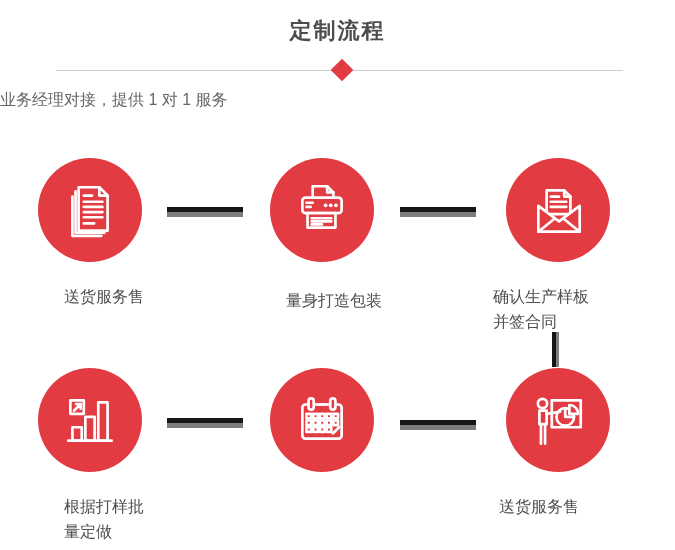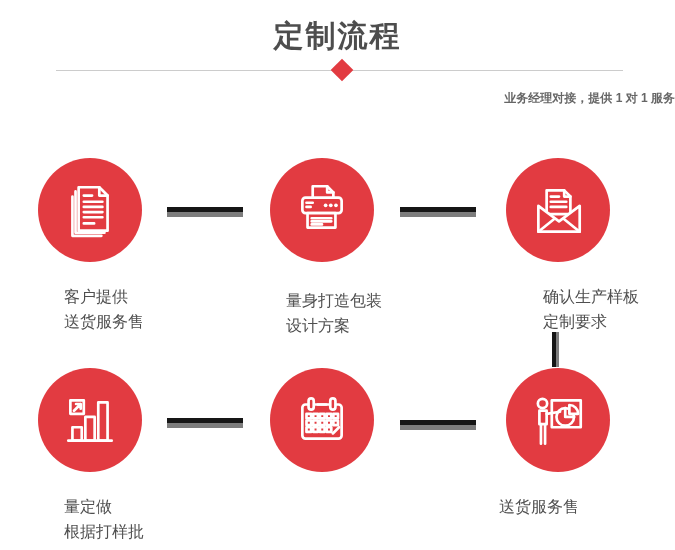--- a/index.html
+++ b/index.html
@@ -12,32 +12,32 @@
     --conn-gray:#7d7d7d;
   }
   *{box-sizing:border-box;}
   html,body{margin:0;padding:0;background:#fff;}
   body{font-family:"Liberation Sans","DejaVu Sans",sans-serif;}
   .canvas{
     position:relative;width:675px;height:550px;background:#ffffff;overflow:hidden;
   }
   .title{
     position:absolute;top:16px;left:0;width:100%;text-align:center;
-    font-size:30px;font-weight:bold;color:var(--title-text);letter-spacing:2px;
+    font-size:22px;font-weight:bold;color:var(--title-text);letter-spacing:2px;
   }
   .divider{
     position:absolute;top:70px;left:56px;width:567px;height:1px;background:var(--divider);
   }
   .diamond{
     position:absolute;top:62px;left:334px;width:16px;height:16px;
     background:var(--accent);transform:rotate(45deg);
   }
   .subtitle{
-    position:absolute;top:90px;left:0;width:100%;text-align:right;
-    font-size:12px;color:var(--subtitle-text);font-weight:bold;
+    position:absolute;top:90px;left:0;width:100%;text-align:left;
+    font-size:16px;color:var(--subtitle-text);
   }
   .circle{
     position:absolute;width:104px;height:104px;border-radius:50%;
     background:var(--accent);display:flex;align-items:center;justify-content:center;
   }
   .circle svg{display:block;}
   .icon-stroke{fill:none;stroke:#ffffff;stroke-width:2.6;stroke-linecap:round;stroke-linejoin:round;}
   .icon-fill-red{fill:var(--accent);stroke:#ffffff;stroke-width:2.6;stroke-linecap:round;stroke-linejoin:round;}
   .icon-dot{fill:#ffffff;stroke:none;}
   .step-label{
@@ -67,69 +67,67 @@
   <div class="circle" style="left:38px;top:158px;">
     <svg width="62" height="62" viewBox="0 0 60 60">
       <path class="icon-stroke" d="M13 17 V55 H41"></path>
       <path class="icon-stroke" d="M16 12 V52 H44"></path>
       <path class="icon-fill-red" d="M19 8 H39 L47 16 V50 H19 Z"></path>
       <path class="icon-stroke" d="M39 8 V16 H47"></path>
       <path class="icon-stroke" d="M24 16 h8 M24 22 h18 M24 27 h18 M24 32 h18 M24 37 h18 M24 43 h10"></path>
     </svg>
   </div>
   <div class="step-label" style="left:64px;top:284px;">
-    <span>客户提供</span>
     <span>送货服务售</span>
   </div>
 
   <div class="circle" style="left:270px;top:158px;">
     <svg width="62" height="62" viewBox="0 0 60 60">
       <path class="icon-stroke" d="M21 18 V7 H35 L41 13 V18"></path>
       <path class="icon-stroke" d="M35 7 V13 H41"></path>
       <rect class="icon-stroke" x="11" y="18" width="38" height="15" rx="3"></rect>
       <circle class="icon-dot" cx="33.5" cy="25.5" r="1.8"></circle>
       <circle class="icon-dot" cx="38.5" cy="25.5" r="1.8"></circle>
       <circle class="icon-dot" cx="43.5" cy="25.5" r="1.8"></circle>
       <path class="icon-stroke" d="M15 23 h6 M15 27 h4"></path>
       <path class="icon-fill-red" d="M16 33 H43 V47 H16 Z"></path>
       <path class="icon-stroke" d="M20 38 h19 M20 41 h19 M20 44 h10"></path>
     </svg>
   </div>
   <div class="step-label" style="left:286px;top:288px;font-family:Liberation Serif, serif;">
     <span>量身打造包装</span>
-    <span>设计方案</span>
   </div>
 
   <div class="circle" style="left:506px;top:158px;">
     <svg width="62" height="62" viewBox="0 0 60 60">
       <path class="icon-fill-red" d="M19 34 V11 H36 L42 17 V34 Z"></path>
       <path class="icon-stroke" d="M36 11 V17 H42"></path>
       <path class="icon-stroke" d="M23 17 h8 M23 22 h15 M23 27 h15"></path>
       <path class="icon-fill-red" d="M11 26 L31 41 L51 26 V51 H11 Z"></path>
       <path class="icon-stroke" d="M11 51 L26 39 M51 51 L36 39"></path>
     </svg>
   </div>
-  <div class="step-label" style="left:543px;top:284px;">
+  <div class="step-label" style="left:493px;top:284px;">
     <span>确认生产样板</span>
-    <span>定制要求</span>
+    <span>并签合同</span>
   </div>
 
   <div class="circle" style="left:38px;top:368px;">
     <svg width="62" height="62" viewBox="0 0 60 60">
       <path class="icon-stroke" d="M9 50 H51"></path>
       <rect class="icon-stroke" x="13" y="37" width="9" height="13"></rect>
       <rect class="icon-stroke" x="25.5" y="27" width="9" height="23"></rect>
       <rect class="icon-stroke" x="38" y="13" width="9" height="37"></rect>
       <rect class="icon-stroke" x="11" y="11" width="13" height="13"></rect>
       <path class="icon-stroke" d="M14.5 21 L21 14.5 M16.5 14.5 H21 V19"></path>
     </svg>
   </div>
   <div class="step-label" style="left:64px;top:494px;">
+    <span>根据打样批</span>
     <span>量定做</span>
-    <span>根据打样批</span>
   </div>
 
   <div class="circle" style="left:270px;top:368px;">
     <svg width="62" height="62" viewBox="0 0 60 60">
       <rect class="icon-stroke" x="11" y="15" width="38" height="33" rx="3"></rect>
       <rect class="icon-fill-red" x="17" y="9" width="5" height="11" rx="2.5"></rect>
       <rect class="icon-fill-red" x="38" y="9" width="5" height="11" rx="2.5"></rect>
       <path class="icon-stroke" d="M26 15 h8"></path>
       <rect class="icon-stroke" x="15" y="24" width="4.5" height="4.5"></rect>
       <rect class="icon-stroke" x="21.5" y="24" width="4.5" height="4.5"></rect>

